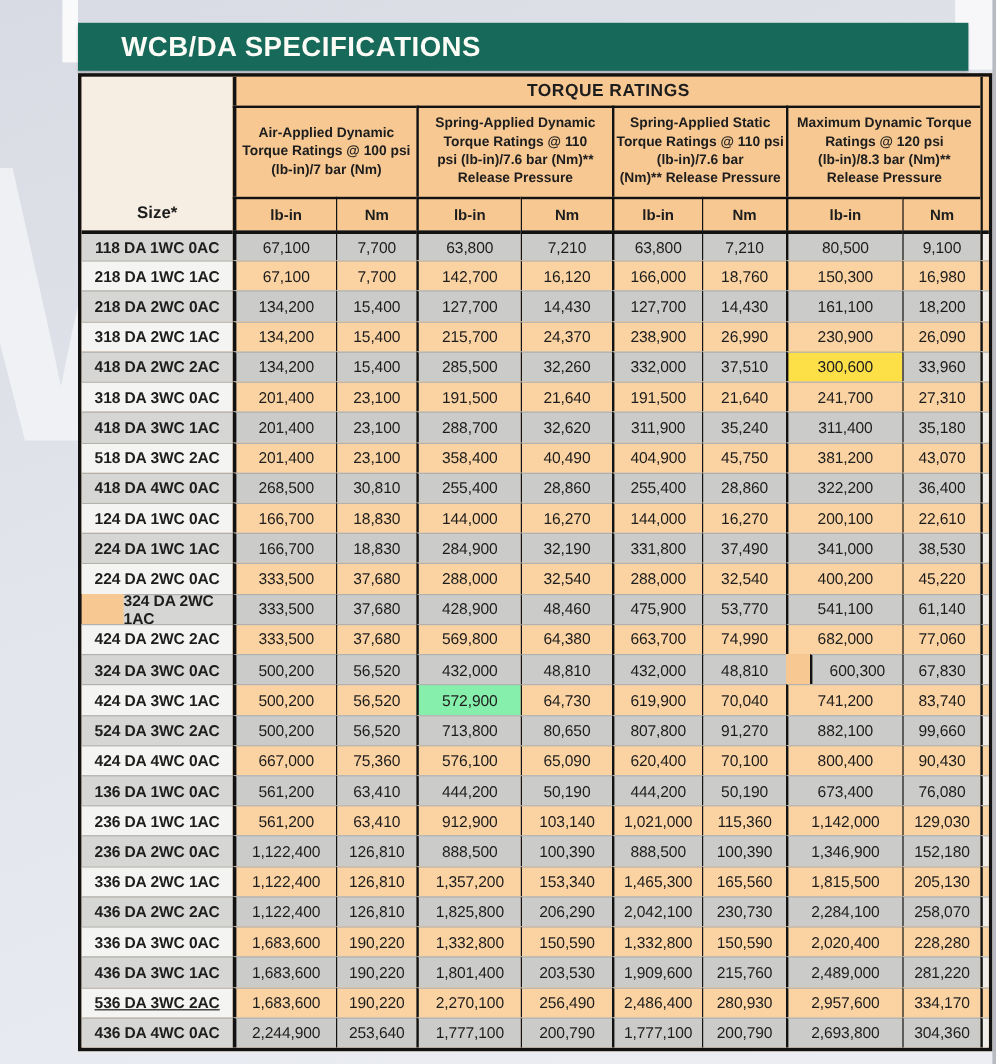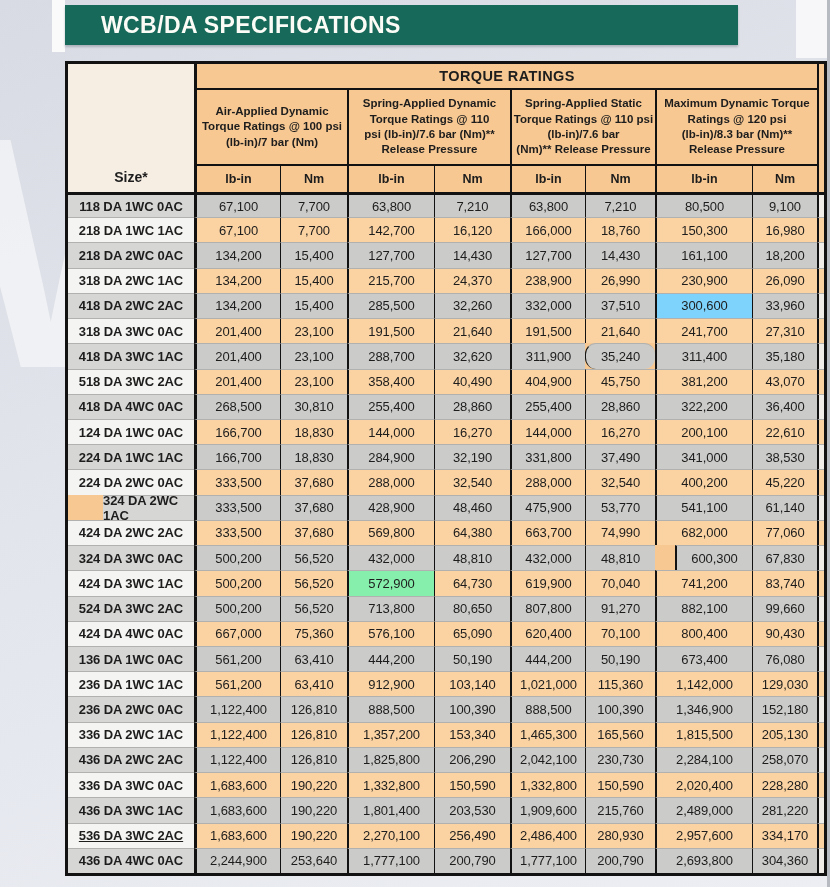--- a/index.html
+++ b/index.html
@@ -23,21 +23,21 @@
   }
   .tr-white{
     position:absolute;left:796px;top:0;width:34px;height:58px;
     background:rgba(250,250,252,.9);z-index:2;
   }
   .page-right-edge{
     position:absolute;right:0;top:0;width:3px;height:100%;
     background:#b7bac1;z-index:8;
   }
   .title-bar{
-    position:absolute;left:65px;top:5px;width:673px;height:40px;
+    position:absolute;left:65px;top:19px;width:742px;height:40px;
     background:#17695a;z-index:4;
     display:flex;align-items:center;
     box-shadow:0 2px 2px rgba(120,125,135,.45);
   }
   .title-text{
     color:#fcfcf7;font-size:23px;font-weight:700;
     padding-left:36px;letter-spacing:.4px;white-space:nowrap;
   }
   
   .spec-table{
@@ -184,40 +184,40 @@
       <div class="cell c-val bl2 bt1" style="grid-area: 7 / 8; background: rgb(251, 211, 162);">230,900</div>
       <div class="cell c-val bl1 bt1" style="grid-area: 7 / 9; background: rgb(251, 211, 162);">26,090</div>
       <div class="cell  bl2 bt1" style="grid-area: 7 / 10; background: rgb(251, 211, 162);"></div>
       <div class="cell c-size  bt1" style="grid-area: 8 / 1; background: rgb(214, 215, 213);">418 DA 2WC 2AC</div>
       <div class="cell c-val bl3 bt1" style="grid-area: 8 / 2; background: rgb(203, 204, 202);">134,200</div>
       <div class="cell c-val bl1 bt1" style="grid-area: 8 / 3; background: rgb(203, 204, 202);">15,400</div>
       <div class="cell c-val bl2 bt1" style="grid-area: 8 / 4; background: rgb(203, 204, 202);">285,500</div>
       <div class="cell c-val bl1 bt1" style="grid-area: 8 / 5; background: rgb(203, 204, 202);">32,260</div>
       <div class="cell c-val bl2 bt1" style="grid-area: 8 / 6; background: rgb(203, 204, 202);">332,000</div>
       <div class="cell c-val bl1 bt1" style="grid-area: 8 / 7; background: rgb(203, 204, 202);">37,510</div>
-      <div class="cell c-val bl2 bt1" style="grid-area: 8 / 8; background: #7dd3fc;">300,600</div>
+      <div class="cell c-val bl2 bt1" style="grid-area: 8 / 8; background: #fde047;">300,600</div>
       <div class="cell c-val bl1 bt1" style="grid-area: 8 / 9; background: rgb(203, 204, 202);">33,960</div>
       <div class="cell  bl2 bt1" style="grid-area: 8 / 10; background: rgb(240, 237, 232);"></div>
       <div class="cell c-size  bt1" style="grid-area: 9 / 1; background: rgb(244, 244, 242);">318 DA 3WC 0AC</div>
       <div class="cell c-val bl3 bt1" style="grid-area: 9 / 2; background: rgb(251, 211, 162);">201,400</div>
       <div class="cell c-val bl1 bt1" style="grid-area: 9 / 3; background: rgb(251, 211, 162);">23,100</div>
       <div class="cell c-val bl2 bt1" style="grid-area: 9 / 4; background: rgb(251, 211, 162);">191,500</div>
       <div class="cell c-val bl1 bt1" style="grid-area: 9 / 5; background: rgb(251, 211, 162);">21,640</div>
       <div class="cell c-val bl2 bt1" style="grid-area: 9 / 6; background: rgb(251, 211, 162);">191,500</div>
       <div class="cell c-val bl1 bt1" style="grid-area: 9 / 7; background: rgb(251, 211, 162);">21,640</div>
       <div class="cell c-val bl2 bt1" style="grid-area: 9 / 8; background: rgb(251, 211, 162);">241,700</div>
       <div class="cell c-val bl1 bt1" style="grid-area: 9 / 9; background: rgb(251, 211, 162);">27,310</div>
       <div class="cell  bl2 bt1" style="grid-area: 9 / 10; background: rgb(251, 211, 162);"></div>
       <div class="cell c-size  bt1" style="grid-area: 10 / 1; background: rgb(214, 215, 213);">418 DA 3WC 1AC</div>
       <div class="cell c-val bl3 bt1" style="grid-area: 10 / 2; background: rgb(203, 204, 202);">201,400</div>
       <div class="cell c-val bl1 bt1" style="grid-area: 10 / 3; background: rgb(203, 204, 202);">23,100</div>
       <div class="cell c-val bl2 bt1" style="grid-area: 10 / 4; background: rgb(203, 204, 202);">288,700</div>
       <div class="cell c-val bl1 bt1" style="grid-area: 10 / 5; background: rgb(203, 204, 202);">32,620</div>
       <div class="cell c-val bl2 bt1" style="grid-area: 10 / 6; background: rgb(203, 204, 202);">311,900</div>
-      <div class="cell c-val bl1 bt1" style="grid-area: 10 / 7; background: rgb(203, 204, 202); border-radius: 11px;">35,240</div>
+      <div class="cell c-val bl1 bt1" style="grid-area: 10 / 7; background: rgb(203, 204, 202);">35,240</div>
       <div class="cell c-val bl2 bt1" style="grid-area: 10 / 8; background: rgb(203, 204, 202);">311,400</div>
       <div class="cell c-val bl1 bt1" style="grid-area: 10 / 9; background: rgb(203, 204, 202);">35,180</div>
       <div class="cell  bl2 bt1" style="grid-area: 10 / 10; background: rgb(240, 237, 232);"></div>
       <div class="cell c-size  bt1" style="grid-area: 11 / 1; background: rgb(244, 244, 242);">518 DA 3WC 2AC</div>
       <div class="cell c-val bl3 bt1" style="grid-area: 11 / 2; background: rgb(251, 211, 162);">201,400</div>
       <div class="cell c-val bl1 bt1" style="grid-area: 11 / 3; background: rgb(251, 211, 162);">23,100</div>
       <div class="cell c-val bl2 bt1" style="grid-area: 11 / 4; background: rgb(251, 211, 162);">358,400</div>
       <div class="cell c-val bl1 bt1" style="grid-area: 11 / 5; background: rgb(251, 211, 162);">40,490</div>
       <div class="cell c-val bl2 bt1" style="grid-area: 11 / 6; background: rgb(251, 211, 162);">404,900</div>
       <div class="cell c-val bl1 bt1" style="grid-area: 11 / 7; background: rgb(251, 211, 162);">45,750</div>

